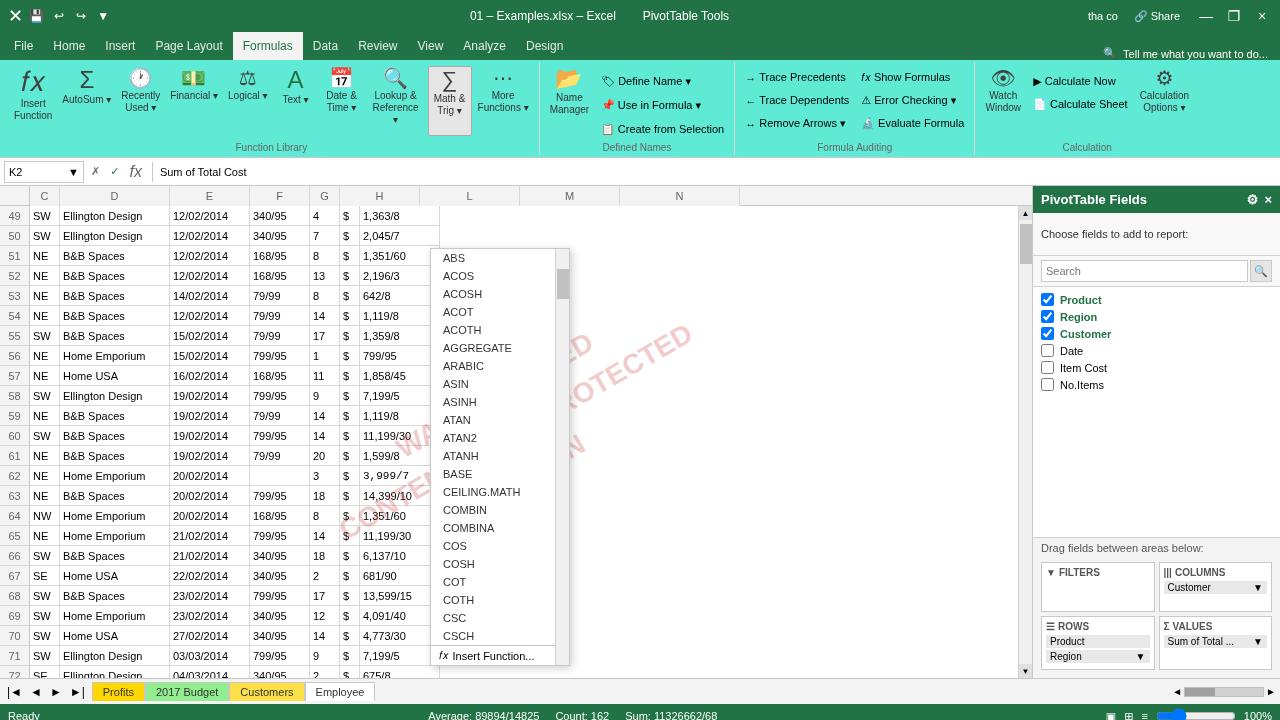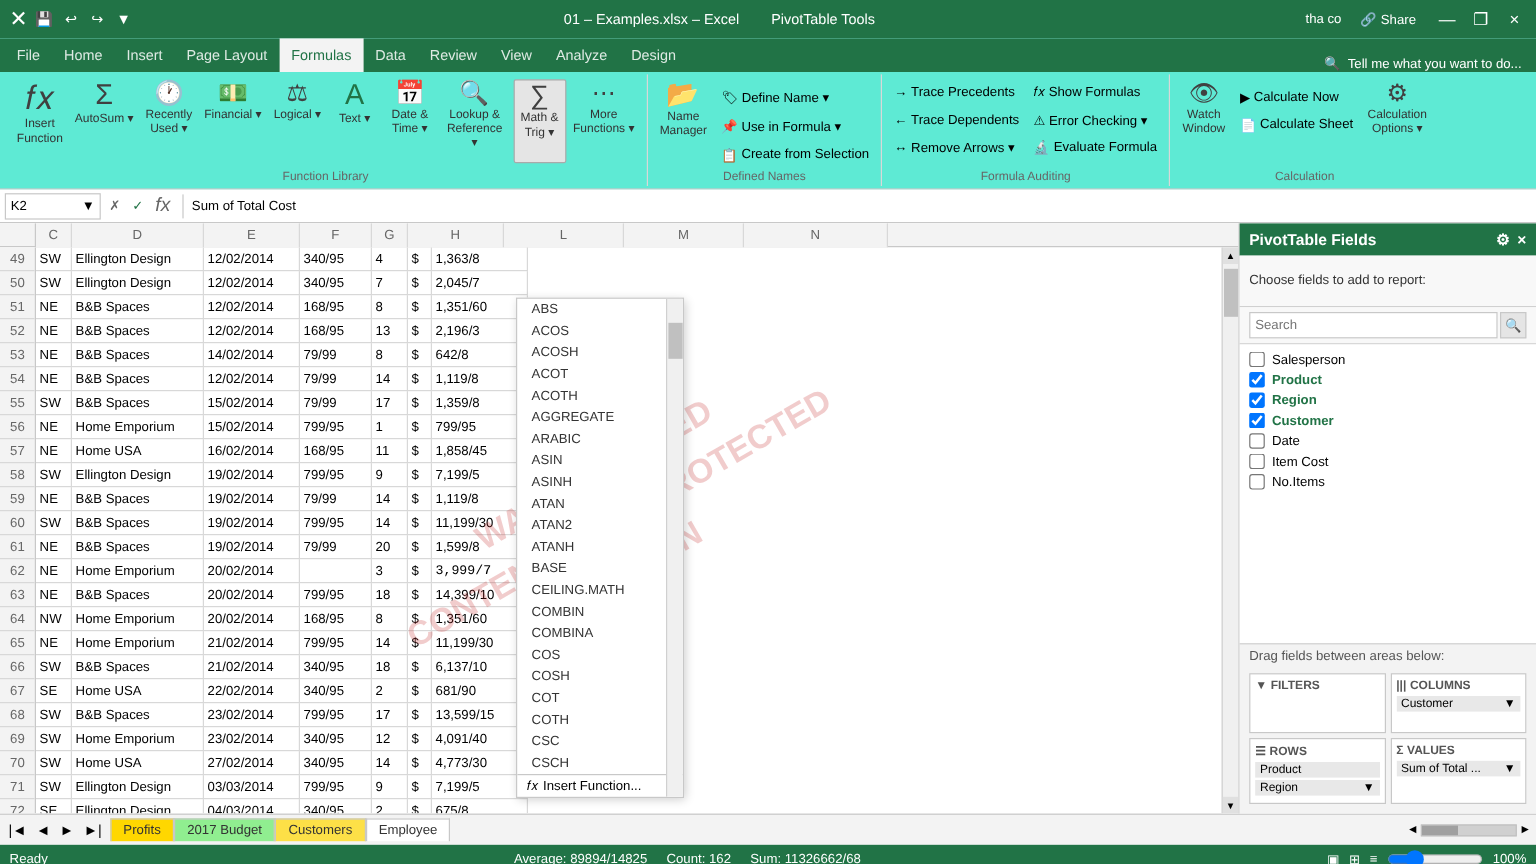--- a/index.html
+++ b/index.html
@@ -759,24 +759,20 @@
       </div>
     </div>
     <div class="pivot-subtext">
       <span>Choose fields to add to report:</span>
     </div>
     <div class="pivot-search">
       <input type="text" style="flex: 1 1 0%; height: 22px; border: 1px solid rgb(200, 200, 200); padding: 0px 4px; font-size: 11px;" placeholder="Search">
       <div class="pivot-search-btn">🔍</div>
     </div>
     <div class="pivot-fields">
-      <div class="pivot-field">
-        <input type="checkbox" style="">
-        <span class="pivot-field-label">Salesperson</span>
-      </div>
       <div class="pivot-field checked">
         <input type="checkbox" checked="" style="">
         <span class="pivot-field-label">Product</span>
       </div>
       <div class="pivot-field checked">
         <input type="checkbox" checked="" style="">
         <span class="pivot-field-label">Region</span>
       </div>
       <div class="pivot-field checked">
         <input type="checkbox" checked="" style="">

